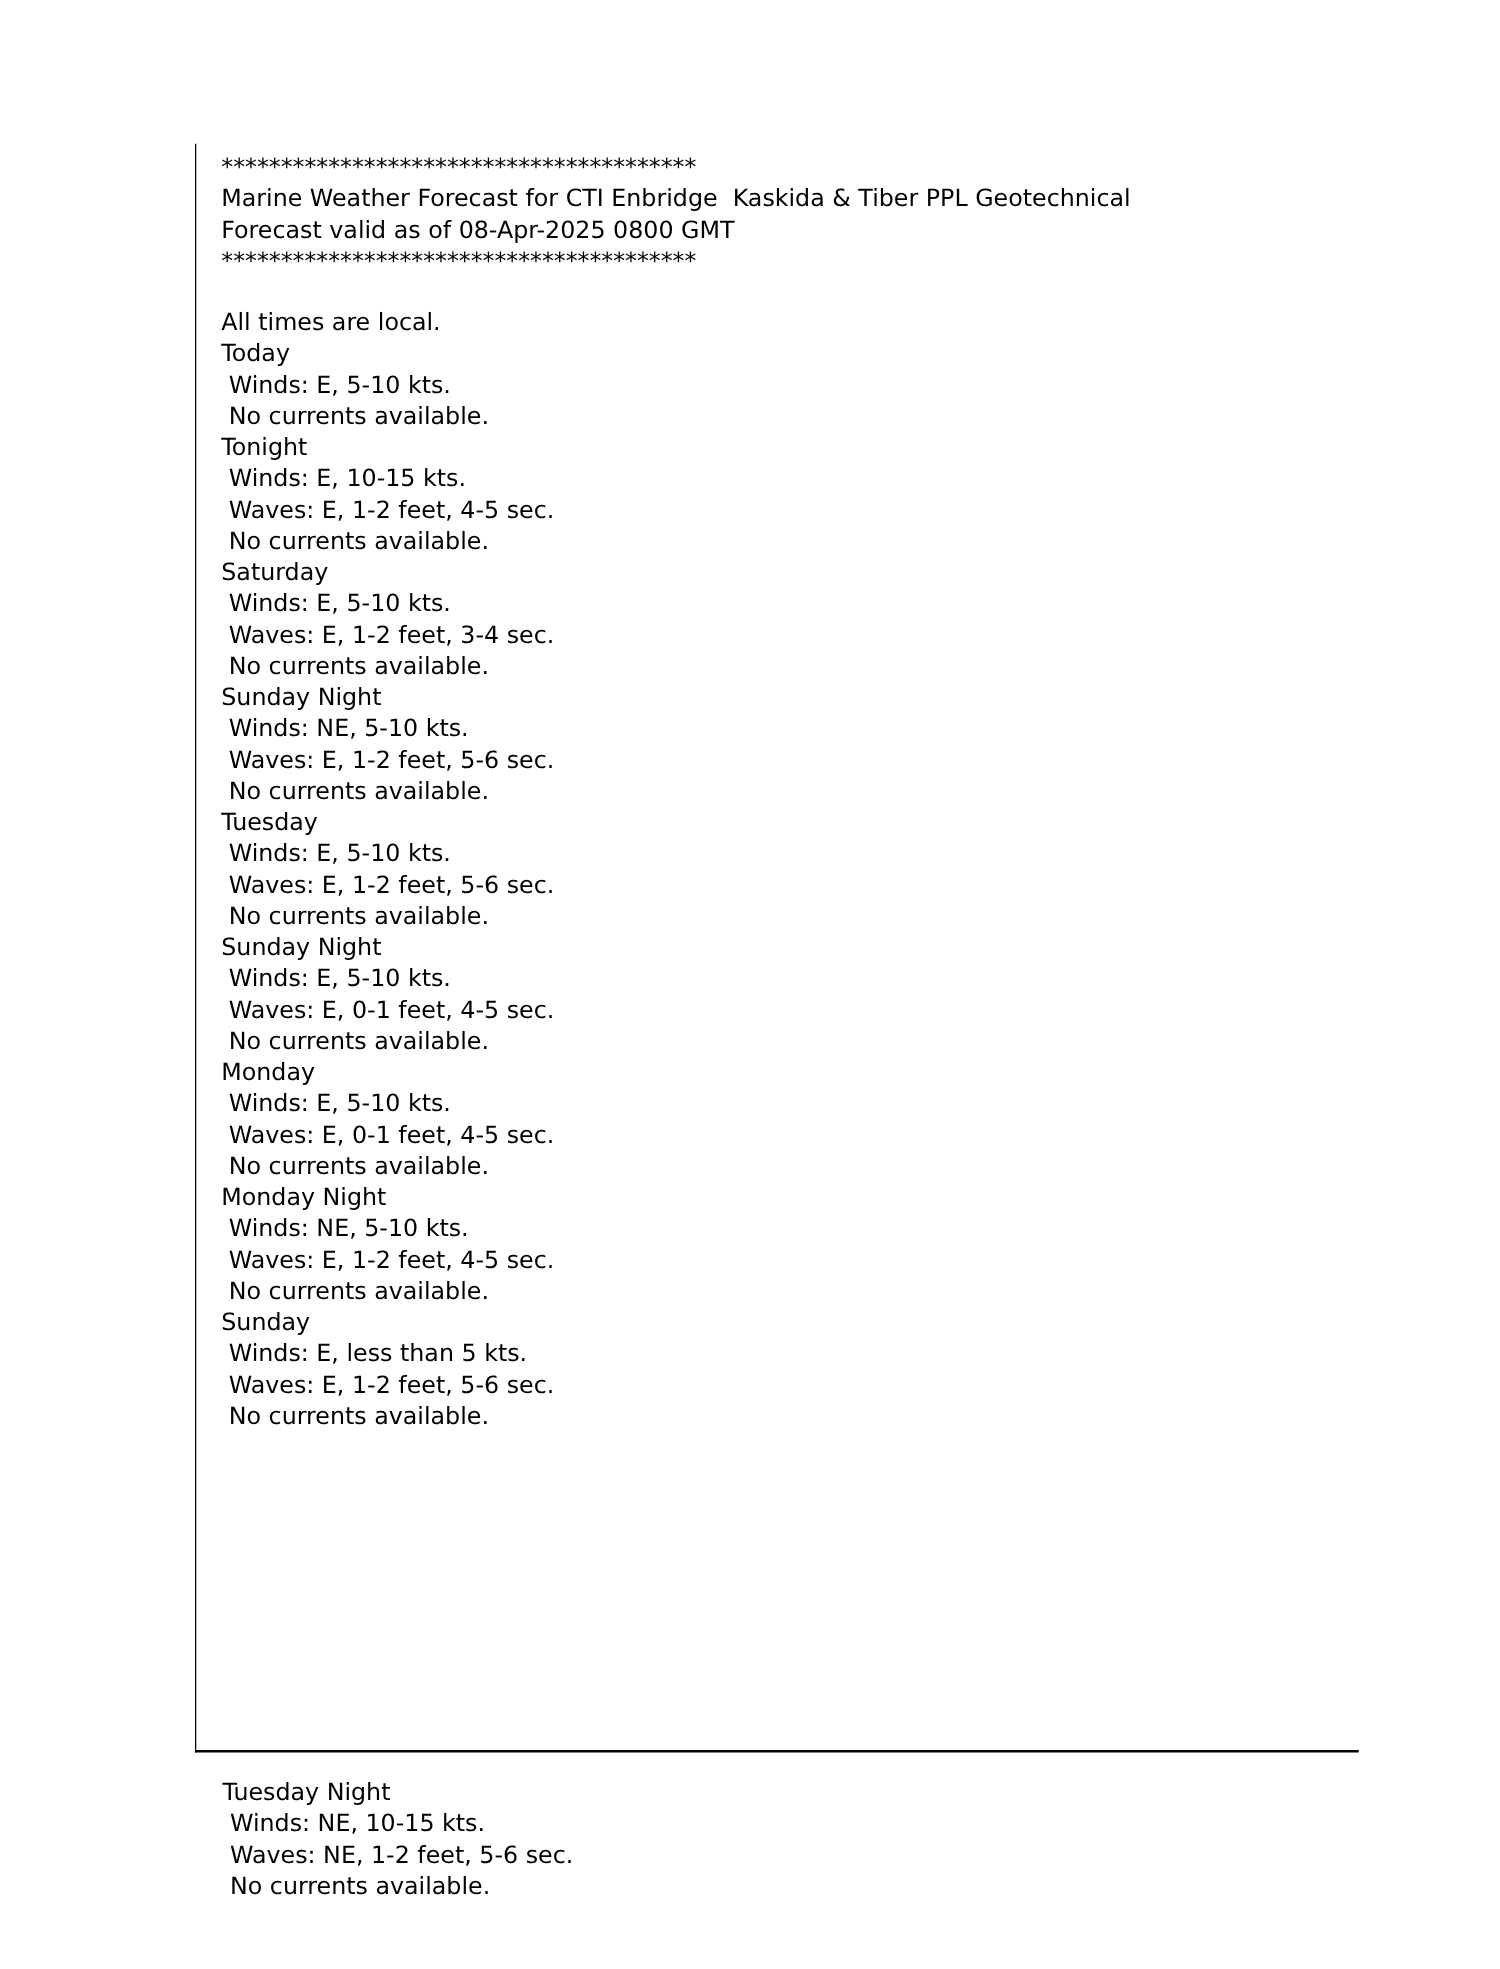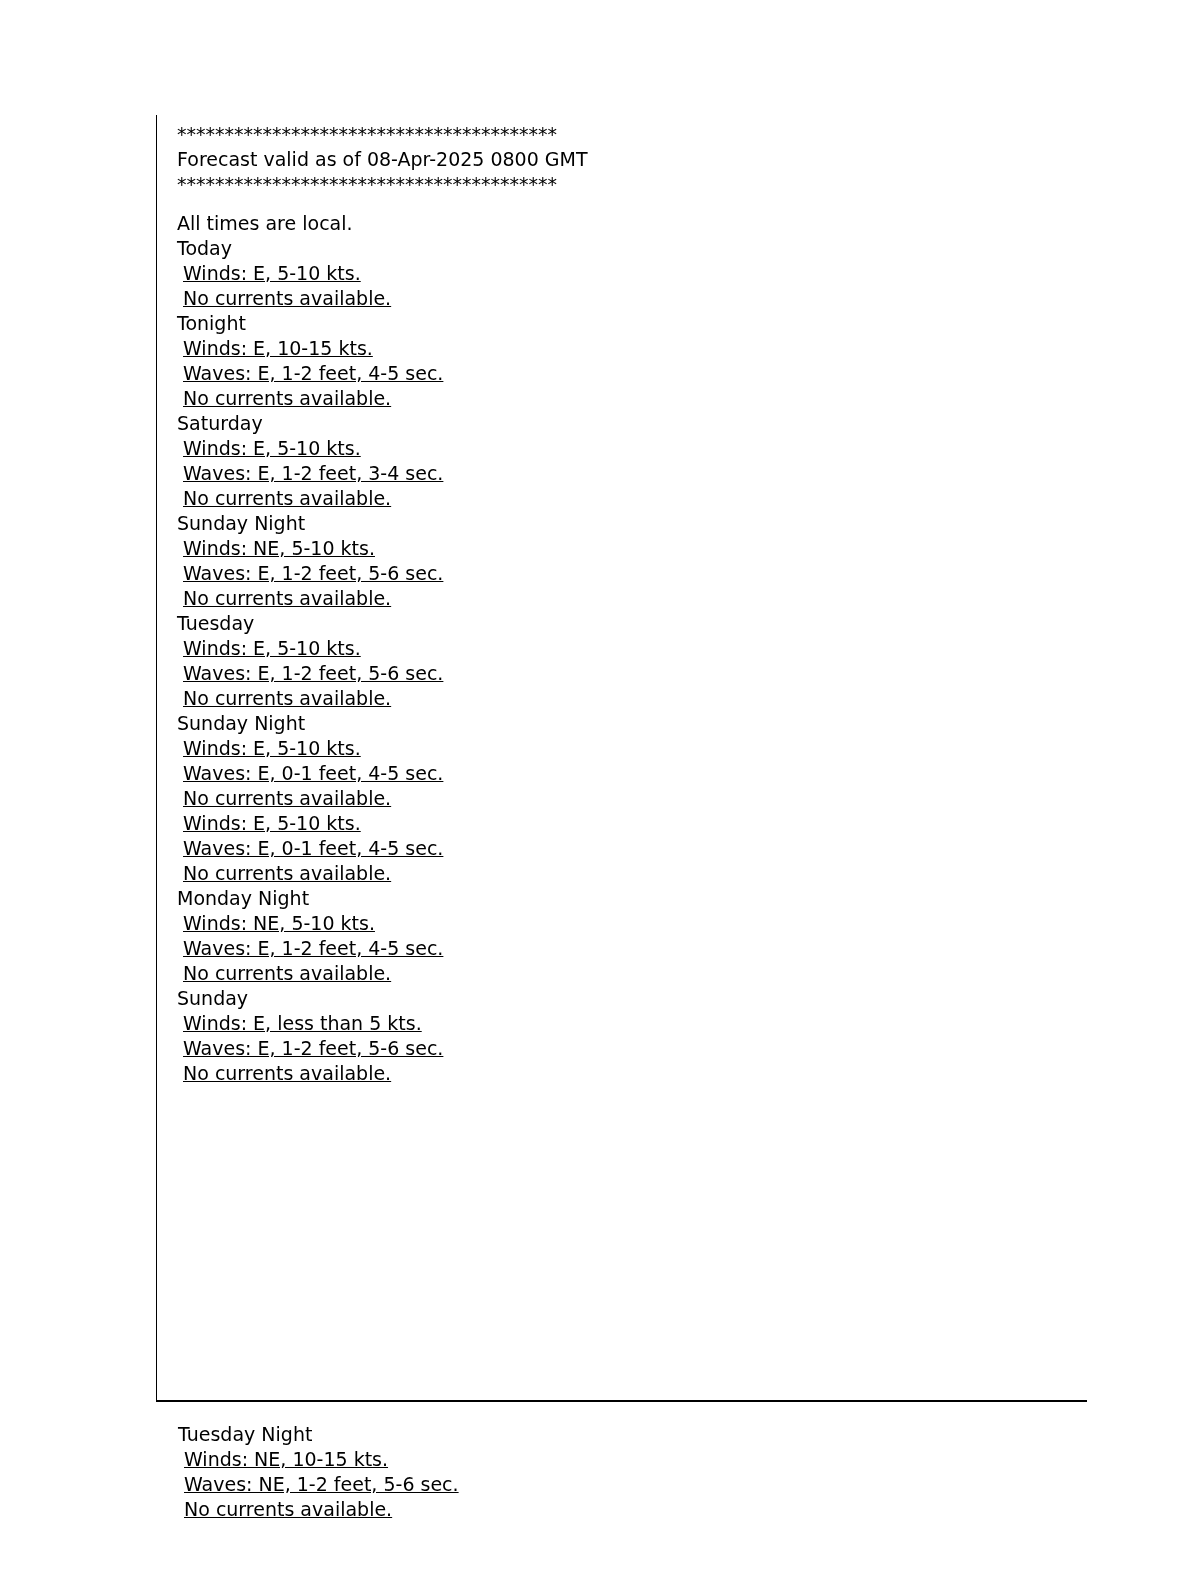--- a/index.html
+++ b/index.html
@@ -27,37 +27,38 @@
     border-left: 1.5px solid #000000;
     border-bottom: 2px solid #000000;
     padding: 7px 0 0 20px;
   }
   .txt {
     font-size: 19px;
     line-height: 25px;
     color: #000000;
     white-space: pre-wrap;
   }
-  .note { margin-top: 14px; }
+  .note { margin-top: 24px; }
   .forecast-section { }
-  .detail { padding-left: 6px; text-decoration: underline; }
+  .detail { padding-left: 6px; }
   .continuation {
     position: absolute;
     left: 178px;
     top: 1422px;
   }
 </style>
 </head>
 <body>
 
 <div class="page">
 
   <div class="forecast-box">
 
     <div class="txt">****************************************</div>
+    <div class="txt">Marine Weather Forecast for CTI Enbridge  Kaskida &amp; Tiber PPL Geotechnical</div>
     <div class="txt">Forecast valid as of 08-Apr-2025 0800 GMT</div>
     <div class="txt">****************************************</div>
 
     <div class="txt note">All times are local.</div>
 
     <section class="forecast-section">
       <div class="txt">Today</div>
       <div class="txt detail">Winds: E, 5-10 kts.</div>
       <div class="txt detail">No currents available.</div>
     </section>
@@ -91,20 +92,21 @@
     </section>
 
     <section class="forecast-section">
       <div class="txt">Sunday Night</div>
       <div class="txt detail">Winds: E, 5-10 kts.</div>
       <div class="txt detail">Waves: E, 0-1 feet, 4-5 sec.</div>
       <div class="txt detail">No currents available.</div>
     </section>
 
     <section class="forecast-section">
+      <div class="txt">Monday</div>
       <div class="txt detail">Winds: E, 5-10 kts.</div>
       <div class="txt detail">Waves: E, 0-1 feet, 4-5 sec.</div>
       <div class="txt detail">No currents available.</div>
     </section>
 
     <section class="forecast-section">
       <div class="txt">Monday Night</div>
       <div class="txt detail">Winds: NE, 5-10 kts.</div>
       <div class="txt detail">Waves: E, 1-2 feet, 4-5 sec.</div>
       <div class="txt detail">No currents available.</div>

